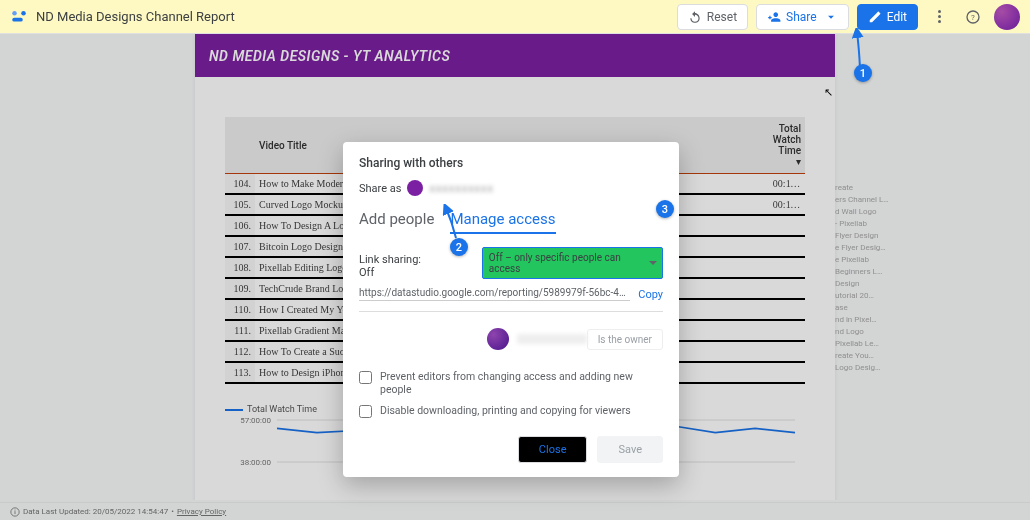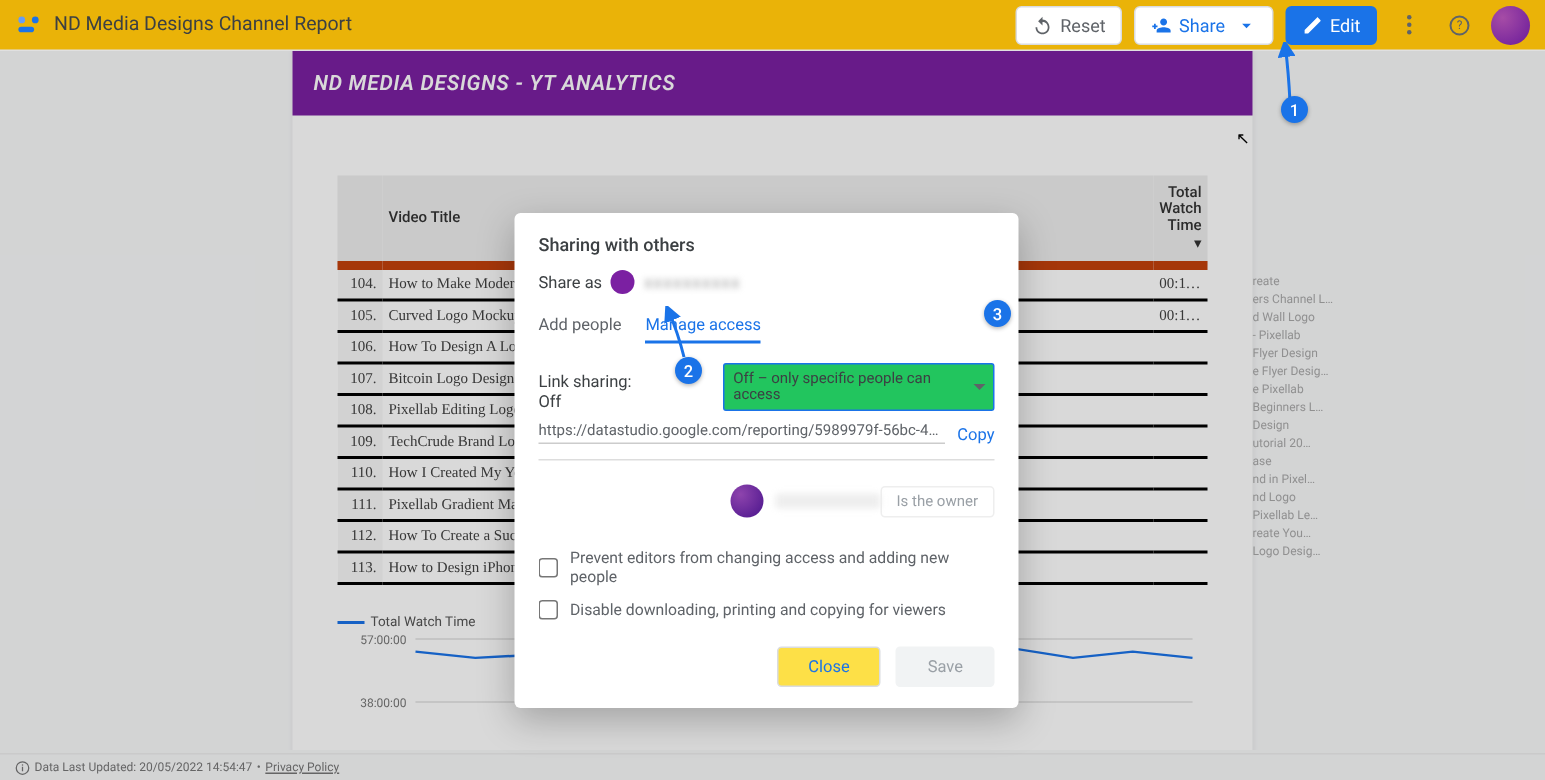--- a/index.html
+++ b/index.html
@@ -1,41 +1,41 @@
 <!DOCTYPE html>
 <html><head>
 <meta charset="utf-8">
 <style>
   * { box-sizing: border-box; margin: 0; padding: 0; font-family: Roboto, Arial, sans-serif; }
   body { width: 1030px; height: 520px; background: #f8f9fa; overflow: hidden; position: relative; }
   .overlay { position: absolute; inset: 0; background: rgba(0,0,0,0.15); z-index: 30; }
 
   
-  .header { height: 34px; background: #eab308; display: flex; align-items: center; padding: 0 10px; border-bottom: 1px solid #e0e0e0; position: relative; z-index: 40; }
+  .header { height: 34px; background: #fef9c3; display: flex; align-items: center; padding: 0 10px; border-bottom: 1px solid #e0e0e0; position: relative; z-index: 40; }
   .logo-icon svg { width: 18px; height: 18px; display: block; }
   .header-title { margin-left: 8px; font-size: 13px; color: #3c4043; flex: 1; }
   .header-actions { display: flex; align-items: center; gap: 8px; }
   .btn { display: inline-flex; align-items: center; gap: 5px; height: 26px; padding: 0 10px; border: 1px solid #dadce0; border-radius: 4px; background: #fff; font-size: 12px; color: #5f6368; cursor: pointer; }
   .btn svg { width: 14px; height: 14px; }
   .btn.primary { background: #1a73e8; color: #fff; border-color: #1a73e8; }
   .btn.share { color: #1a73e8; }
   .btn.share .chev { margin-left: 2px; }
   .icon-btn { width: 26px; height: 26px; border-radius: 50%; display: inline-flex; align-items: center; justify-content: center; cursor: pointer; color:#5f6368; }
   .icon-btn svg { width: 16px; height: 16px; }
   .avatar { width: 26px; height: 26px; border-radius: 50%; background: radial-gradient(circle at 30% 30%, #a64ca6, #6a1b9a); }
   .dots { display:inline-flex; flex-direction:column; gap:2px; }
   .dots i { width:3px; height:3px; background:#5f6368; border-radius:50%; }
 
   
   .report-wrap { position: absolute; left:0; right:0; top:34px; bottom:20px; overflow:hidden; }
   .report { width: 640px; margin: 0 auto; background:#fff; min-height:100%; box-shadow:0 0 4px rgba(0,0,0,0.08); }
   .banner { height: 43px; background:#7b20a2; color:#fff; display:flex; align-items:center; padding:0 14px; font-weight:600; font-size:14px; font-style:italic; letter-spacing:0.5px; }
   .table-area { padding: 40px 30px 10px; }
   table { width:100%; border-collapse:collapse; font-size:10px; color:#424242; }
-  th { text-align:left; padding:6px 4px; border-bottom:6px solid #c2410c; color:#333; font-weight:500;}
+  th { text-align:left; padding:6px 4px; border-bottom:1px solid #c2410c; color:#333; font-weight:500;}
   th.idx { width:30px; text-align:right; }
   th.wt { text-align:right; }
   td { padding:4px; border-bottom:2px solid #000000; white-space:nowrap; overflow:hidden; text-overflow:ellipsis; max-width:0;font-family:Liberation Serif, serif; }
   td.idx { text-align:right; width:30px; background:#f7f7f7; }
   td.wt { text-align:right; width:80px; }
   thead tr { background:#eee; }
 
   
   .side-list { position:absolute; left:50%; margin-left:320px; top:148px; width:120px; font-size:8px; color:#aaa; line-height:12px; }
   .side-list div { white-space:nowrap; overflow:hidden; text-overflow:ellipsis;}
@@ -49,39 +49,39 @@
   
   .footer { position:absolute; left:0; right:0; bottom:0; height:18px; font-size:8px; color:#777; padding:0 10px; display:flex; align-items:center; gap:3px; background:#f8f9fa; border-top:1px solid #eee; z-index:25;}
   .footer a { color:#777; text-decoration:underline; cursor:pointer;}
 
   
   .modal { position:absolute; left:343px; top:142px; width:336px; background:#fff; border-radius:4px; box-shadow:0 8px 24px rgba(0,0,0,0.25); z-index:50; padding:14px 16px; font-size:11px; color:#3c4043; }
   .modal h3 { font-size:12px; font-weight:500; margin-bottom:10px; }
   .share-as { display:flex; align-items:center; gap:6px; margin-bottom:14px; font-size:11px; }
   .share-as .av { width:16px; height:16px; border-radius:50%; background:#7b20a2; display:inline-block; }
   .share-as .blur { filter:blur(2px); color:#999; letter-spacing:1px; }
-  .tabs { display:flex; gap:16px; border-bottom:1px solid transparent; margin-bottom:12px; font-size:11px; }
+  .tabs { display:flex; gap:16px; border-bottom:1px solid transparent; margin-bottom:12px; font-size:15px; }
   .tab { padding-bottom:4px; cursor:pointer; color:#5f6368; }
   .tab.active { color:#1a73e8; border-bottom:2px solid #1a73e8; }
   .link-row { display:flex; align-items:flex-end; justify-content:space-between; margin-bottom:8px;gap:48px; }
   .link-label { font-size:11px; }
   .select-box { border:1.5px solid #1a73e8; border-radius:2px; padding:4px 18px 4px 6px; font-size:10px; color:#3c4043; position:relative; background:#22c55e; cursor:pointer; }
   .select-box::after { content:""; position:absolute; right:5px; top:50%; margin-top:-2px; border:4px solid transparent; border-top-color:#5f6368; }
   .url-row { display:flex; align-items:center; gap:8px; border-bottom:1px solid #ddd; padding-bottom:10px; margin-bottom:10px; }
   .url-row .url { flex:1; font-size:10px; color:#5f6368; white-space:nowrap; overflow:hidden; text-overflow:ellipsis; border-bottom:1px solid #ccc; padding-bottom:2px;}
   .url-row .copy { color:#1a73e8; font-size:11px; cursor:pointer; }
   .owner-row { display:flex; align-items:center; justify-content:flex-end; padding:6px 0 14px; }
   .owner-row .av2 { width:22px; height:22px; border-radius:50%; background:radial-gradient(circle at 30% 30%,#8e44ad,#4a148c); margin-right:8px; }
   .owner-row .blur2 { filter:blur(2px); color:#bbb; background:#eee; height:10px; width:70px; border-radius:2px; }
   .owner-row .role { font-size:10px; color:#9aa0a6; border:1px solid #eee; padding:4px 10px; border-radius:3px; }
   .checks { margin:6px 0 18px; }
-  .check { display:flex; align-items:center; gap:8px; font-size:10.5px; color:#5f6368; margin-bottom:8px; }
+  .check { display:flex; align-items:flex-start; gap:8px; font-size:10.5px; color:#5f6368; margin-bottom:8px; }
   .check input { margin-top:1px; }
   .modal-actions { display:flex; justify-content:flex-end; gap:10px; }
-  .mbtn { padding:6px 20px; font-size:11px; border-radius:3px; border:1px solid #dadce0; background:#fde047; color:#1a73e8; cursor:pointer;}
+  .mbtn { padding:6px 20px; font-size:11px; border-radius:3px; border:1px solid #dadce0; background:#000000; color:#1a73e8; cursor:pointer;}
   .mbtn.disabled { background:#f1f3f4; color:#9aa0a6; border-color:#f1f3f4; cursor:default;}
 
   
   .anno { position:absolute; z-index:60; }
   .circle-num { width:18px; height:18px; border-radius:50%; background:#1a73e8; color:#fff; font-size:11px; font-weight:500; display:flex; align-items:center; justify-content:center; box-shadow:0 1px 3px rgba(0,0,0,.3);}
   .arrow-svg { position:absolute; z-index:55; }
 
   
   .cursor { position:absolute; left:824px; top:86px; z-index:45; font-size:11px; color:#000; }
 

